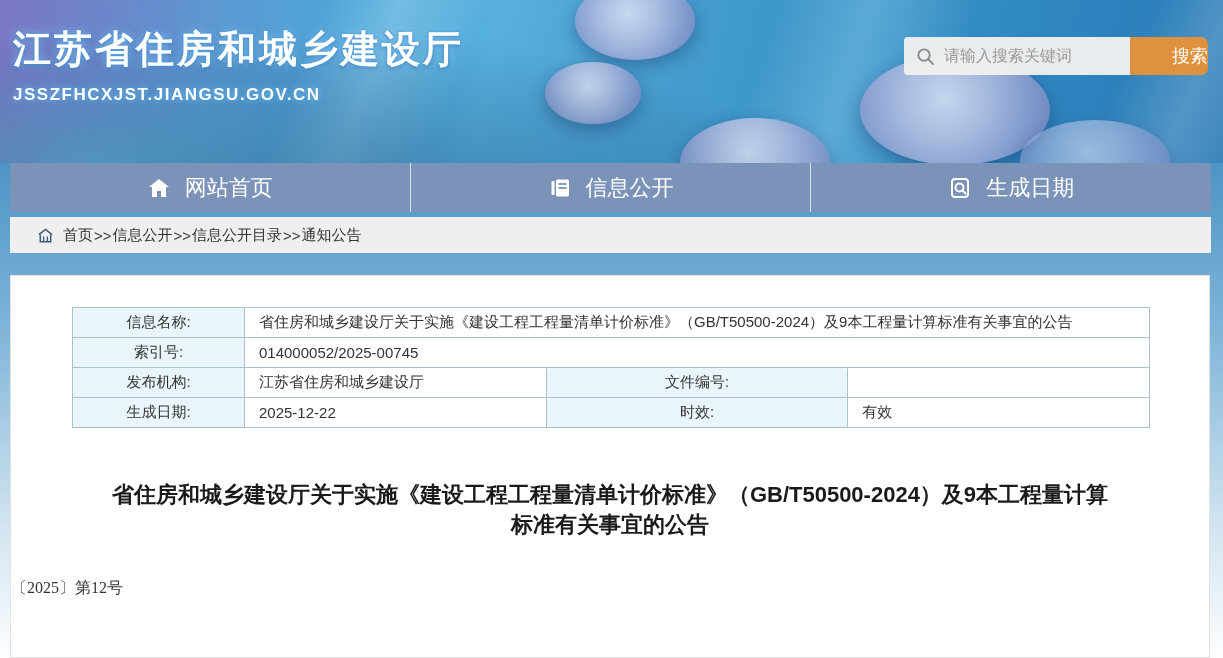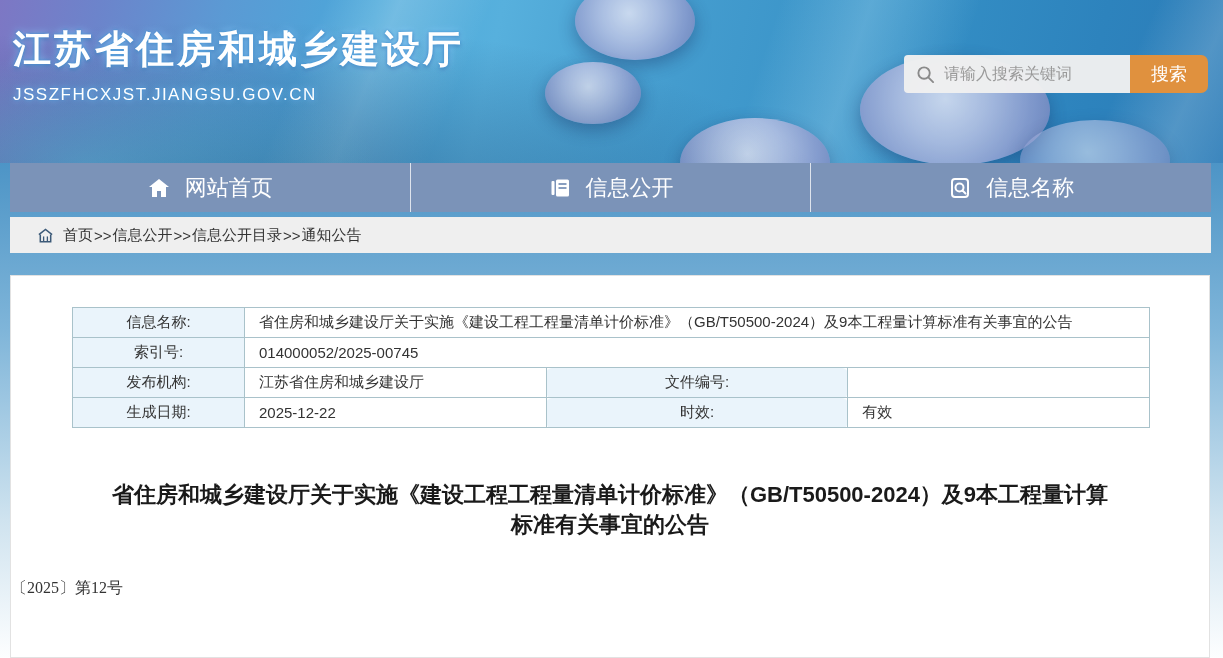--- a/index.html
+++ b/index.html
@@ -24,31 +24,31 @@
     box-shadow:0 6px 18px rgba(20,40,90,.45); opacity:.85; }
   .dome.d1 { left:575px; top:-18px;  width:120px; height:78px; }
   .dome.d2 { left:545px; top:62px;   width:96px;  height:62px; }
   .dome.d3 { left:680px; top:118px;  width:150px; height:90px; }
   .dome.d4 { left:860px; top:55px;   width:190px; height:110px; }
   .dome.d5 { left:1020px; top:120px; width:150px; height:80px; opacity:.6; }
 
   .brand { position:absolute; left:13px; top:24px; z-index:3; }
   .site-title { font-size:38px; font-weight:bold; color:#ffffff; letter-spacing:3px;
     text-shadow:0 0 3px #3d8fd0, 0 0 8px rgba(140,205,255,.95), 0 2px 4px rgba(30,80,140,.6); }
-  .site-url { margin-top:10px; font-size:17px; font-weight:normal; color:#ffffff; letter-spacing:1.5px;
+  .site-url { margin-top:10px; font-size:17px; font-weight:bold; color:#ffffff; letter-spacing:1.5px;
     text-shadow:0 0 3px #3d8fd0, 0 0 6px rgba(140,205,255,.9); }
 
-  .search-bar { position:absolute; right:15px; top:55px; height:46px; display:flex; z-index:3; }
+  .search-bar { position:absolute; right:15px; top:37px; height:46px; display:flex; z-index:3; }
   .search-input-wrap { width:226px; height:38px; background:rgba(240,240,240,.97);
     border-radius:4px 0 0 4px; display:flex; align-items:center; padding-left:12px; }
   .search-input { border:none; outline:none; background:transparent; width:170px;
     font-size:16px; color:#555; margin-left:9px; font-family:inherit; }
   .search-input::placeholder { color:#9a9a9a; }
   .search-btn { width:78px; height:38px; border:none; background:#e0913e; color:#ffffff;
-    font-size:18px; border-radius:0 7px 7px 0; cursor:pointer; font-family:inherit; }
+    font-size:18px; border-radius:0 7px 7px 0; cursor:pointer; font-family:inherit;text-align:right; }
 
   
   .main-nav { margin-left:10px; width:1201px; height:49px; background:#7b93b8; display:flex; }
   .nav-item { flex:1; display:flex; align-items:center; justify-content:center; gap:14px;
     color:#ffffff; font-size:22px; cursor:pointer; }
   .nav-item + .nav-item { border-left:1px solid rgba(255,255,255,.75); }
   .nav-icon { width:24px; height:24px; display:inline-flex; }
 
   
   .breadcrumb { margin:5px 0 9px 10px; width:1201px; height:36px; background:#efefef;
@@ -125,21 +125,21 @@
     <span>信息公开</span>
   </div>
   <div class="nav-item">
     <span class="nav-icon">
       <svg viewBox="0 0 24 24" width="24" height="24">
           <rect x="4" y="3" width="16" height="18" rx="3" fill="none" stroke="#fff" stroke-width="2"></rect>
           <circle cx="11.5" cy="11.5" r="4" fill="none" stroke="#fff" stroke-width="2"></circle>
           <line x1="14.5" y1="14.5" x2="17.5" y2="17.5" stroke="#fff" stroke-width="2" stroke-linecap="round"></line>
         </svg>
     </span>
-    <span>信息名称</span>
+    <span>生成日期</span>
   </div>
 </div>
 
 <div class="breadcrumb">
   <span class="crumb-home-icon">
     <svg viewBox="0 0 18 18" width="17" height="17">
         <path d="M2 8 L9 2.5 L16 8" fill="none" stroke="#3c5a78" stroke-width="1.6"></path>
         <path d="M3.5 8 V15.5 H14.5 V8" fill="none" stroke="#3c5a78" stroke-width="1.6"></path>
         <line x1="7" y1="10" x2="7" y2="15.5" stroke="#3c5a78" stroke-width="1.4"></line>
         <line x1="11" y1="10" x2="11" y2="15.5" stroke="#3c5a78" stroke-width="1.4"></line>

